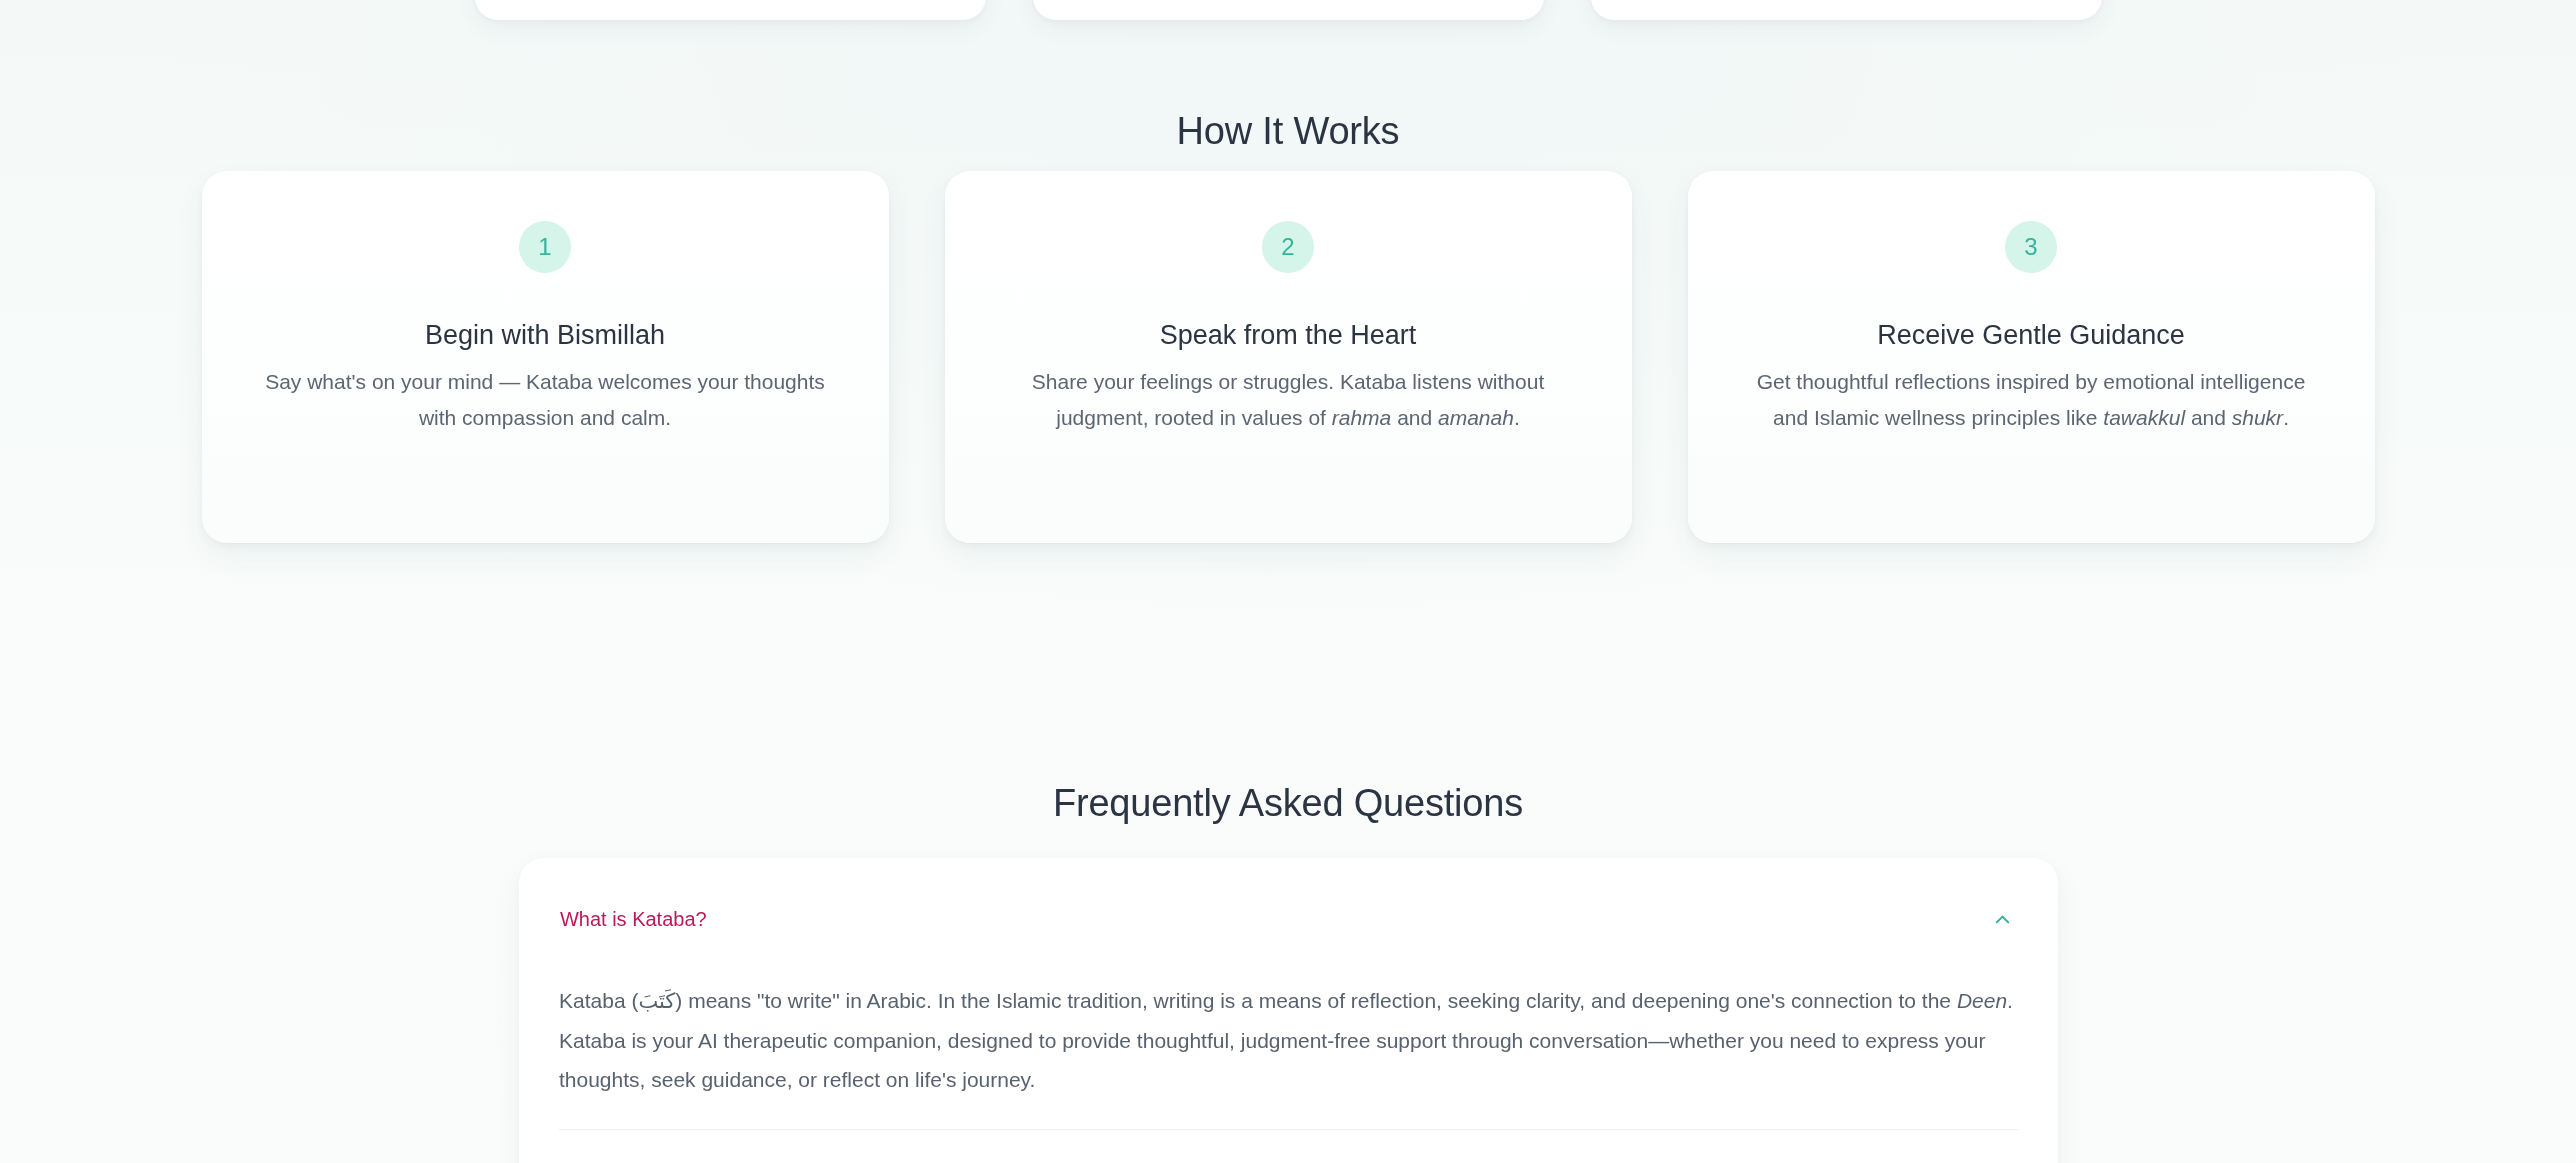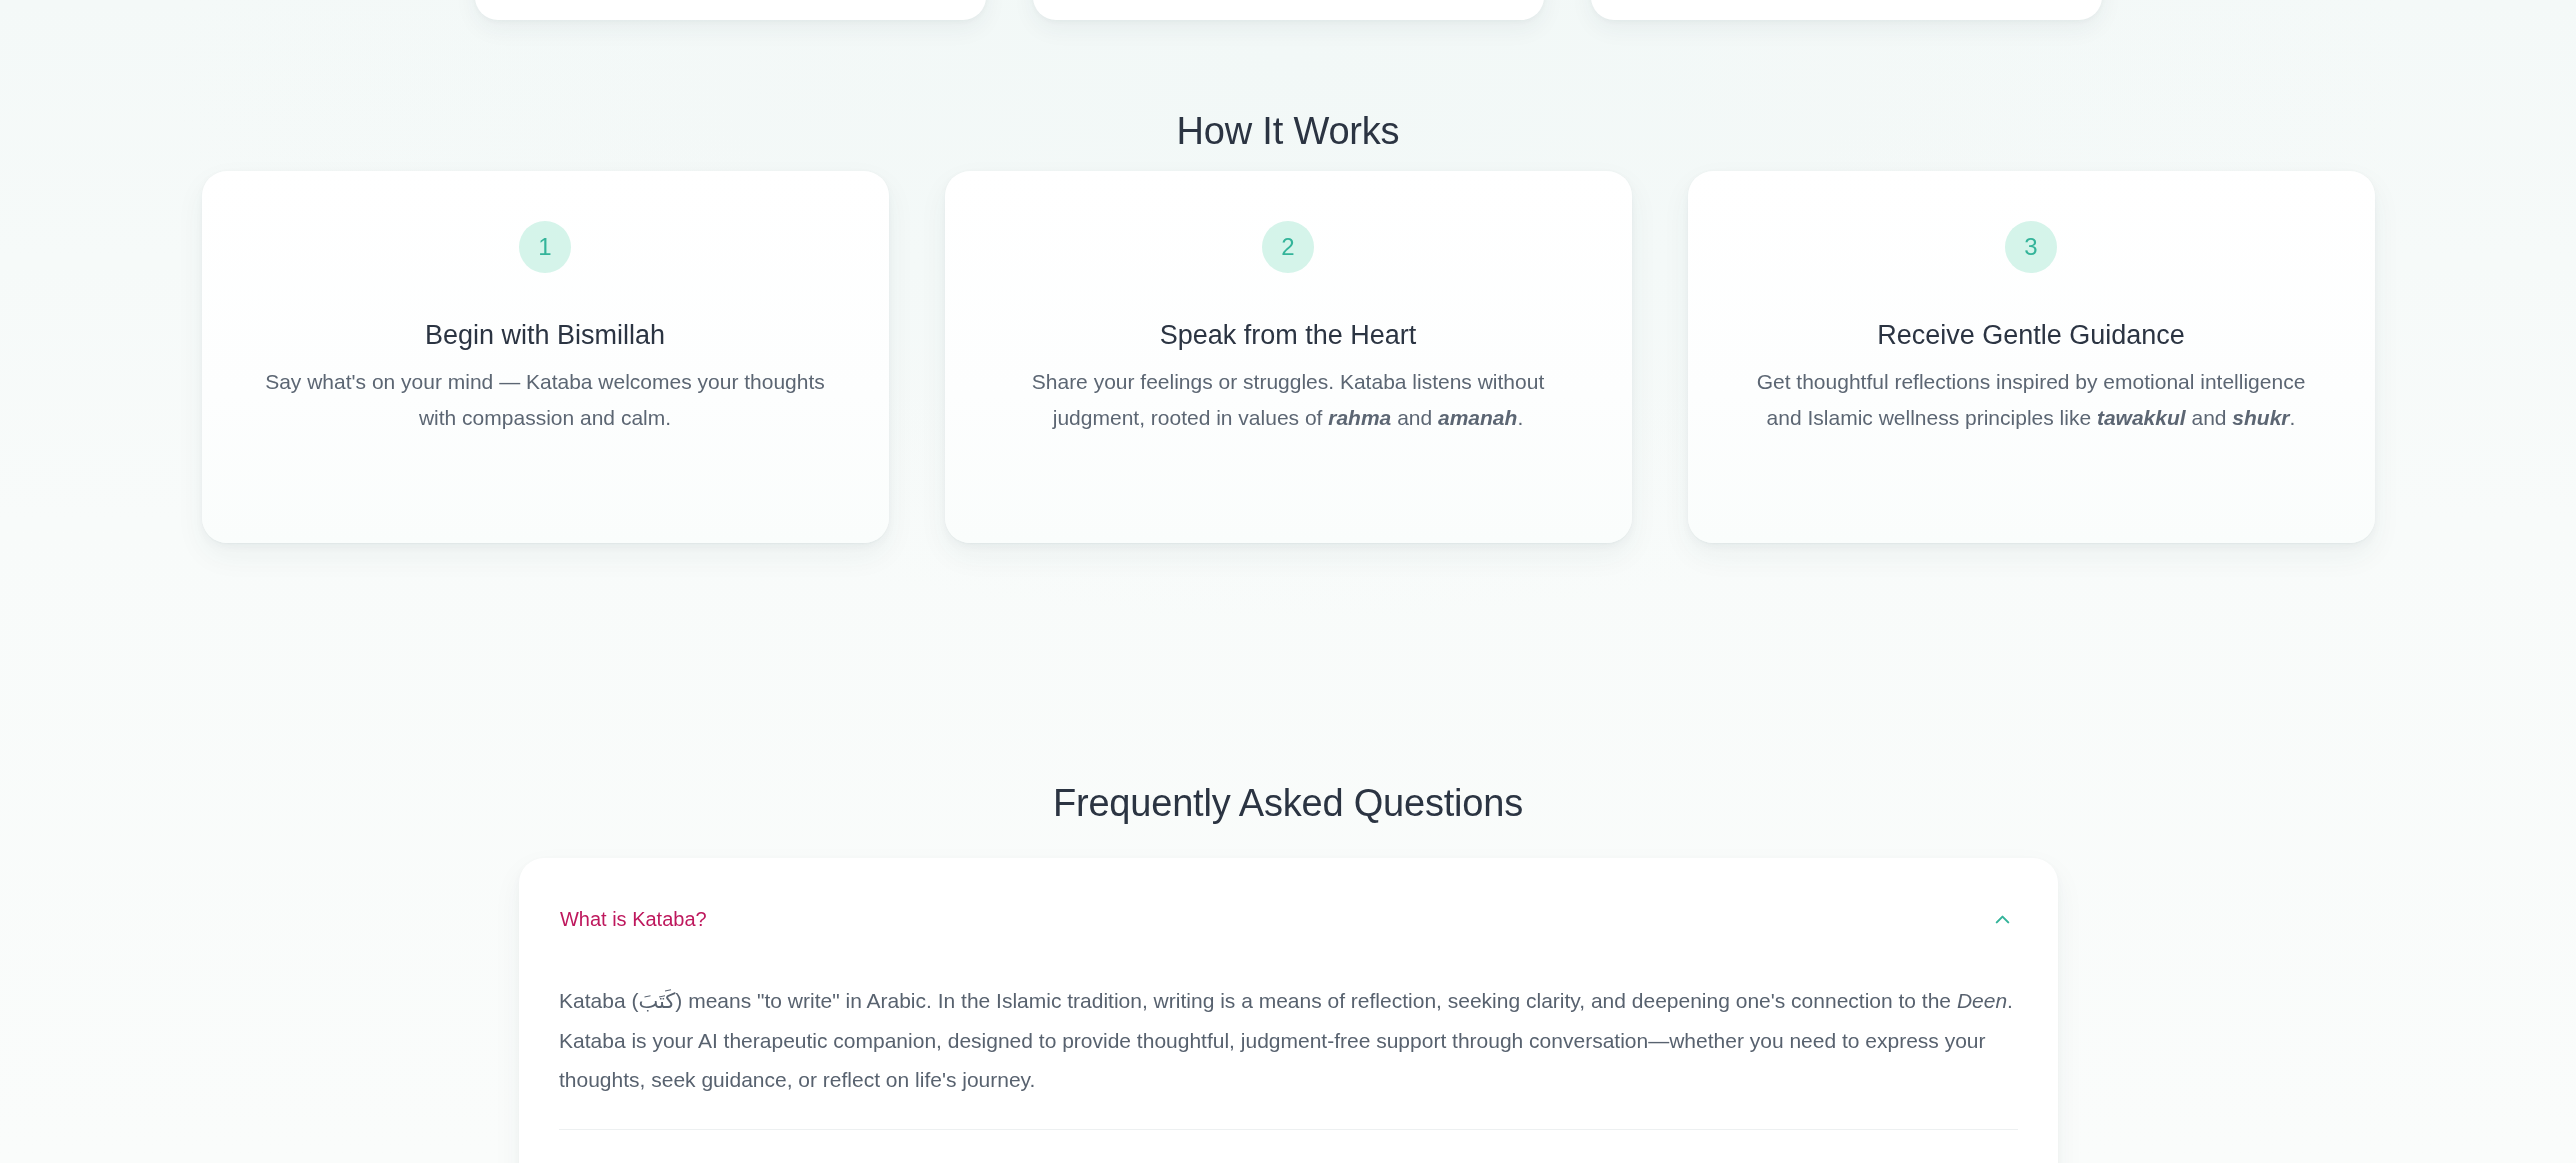--- a/index.html
+++ b/index.html
@@ -104,21 +104,21 @@
     text-align: center;
   }
   .step-body {
     margin-top: 12px;
     font-size: 21px;
     line-height: 36px;
     color: #5C6673;
     text-align: center;
     max-width: 587px;
   }
-  .step-body em { font-style: italic; font-weight: bold; }
+  .step-body em { font-style: italic; }
 
   
   .faq-card {
     position: absolute;
     left: 519px;
     top: 858px;
     width: 1539px;
     height: 374px;
     box-sizing: border-box;
     background: #FFFFFF;

